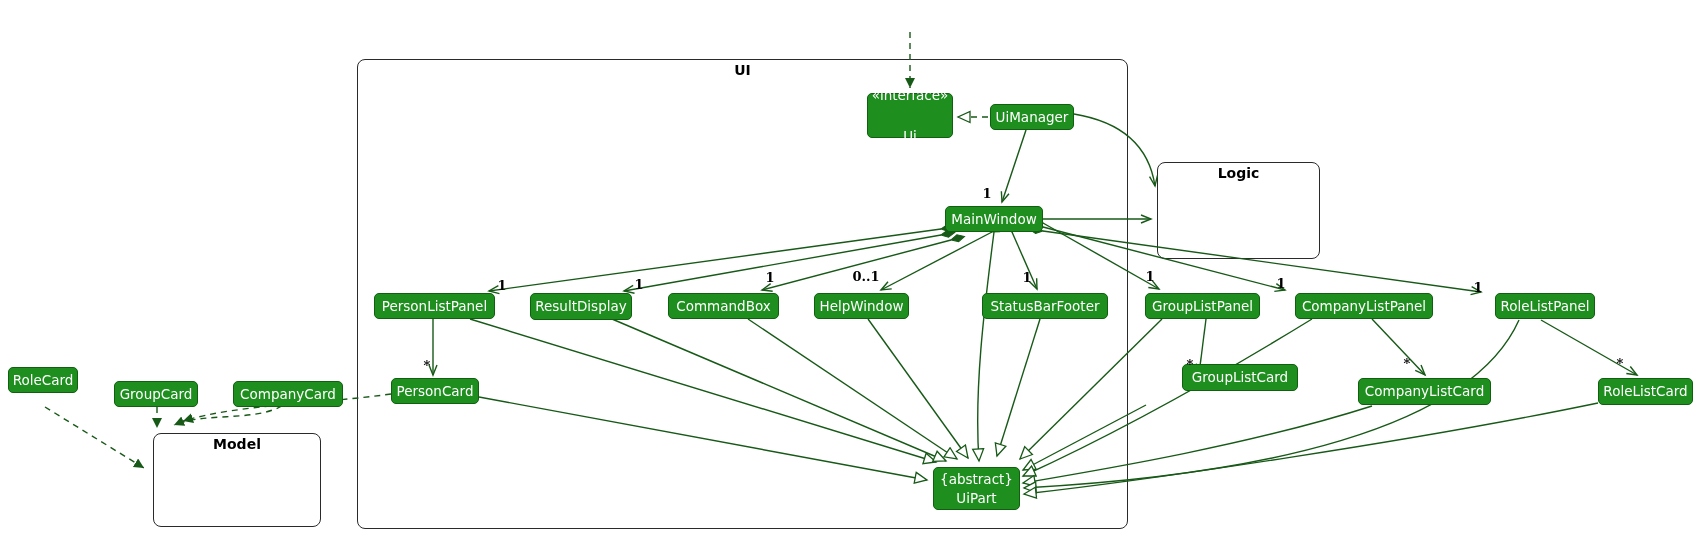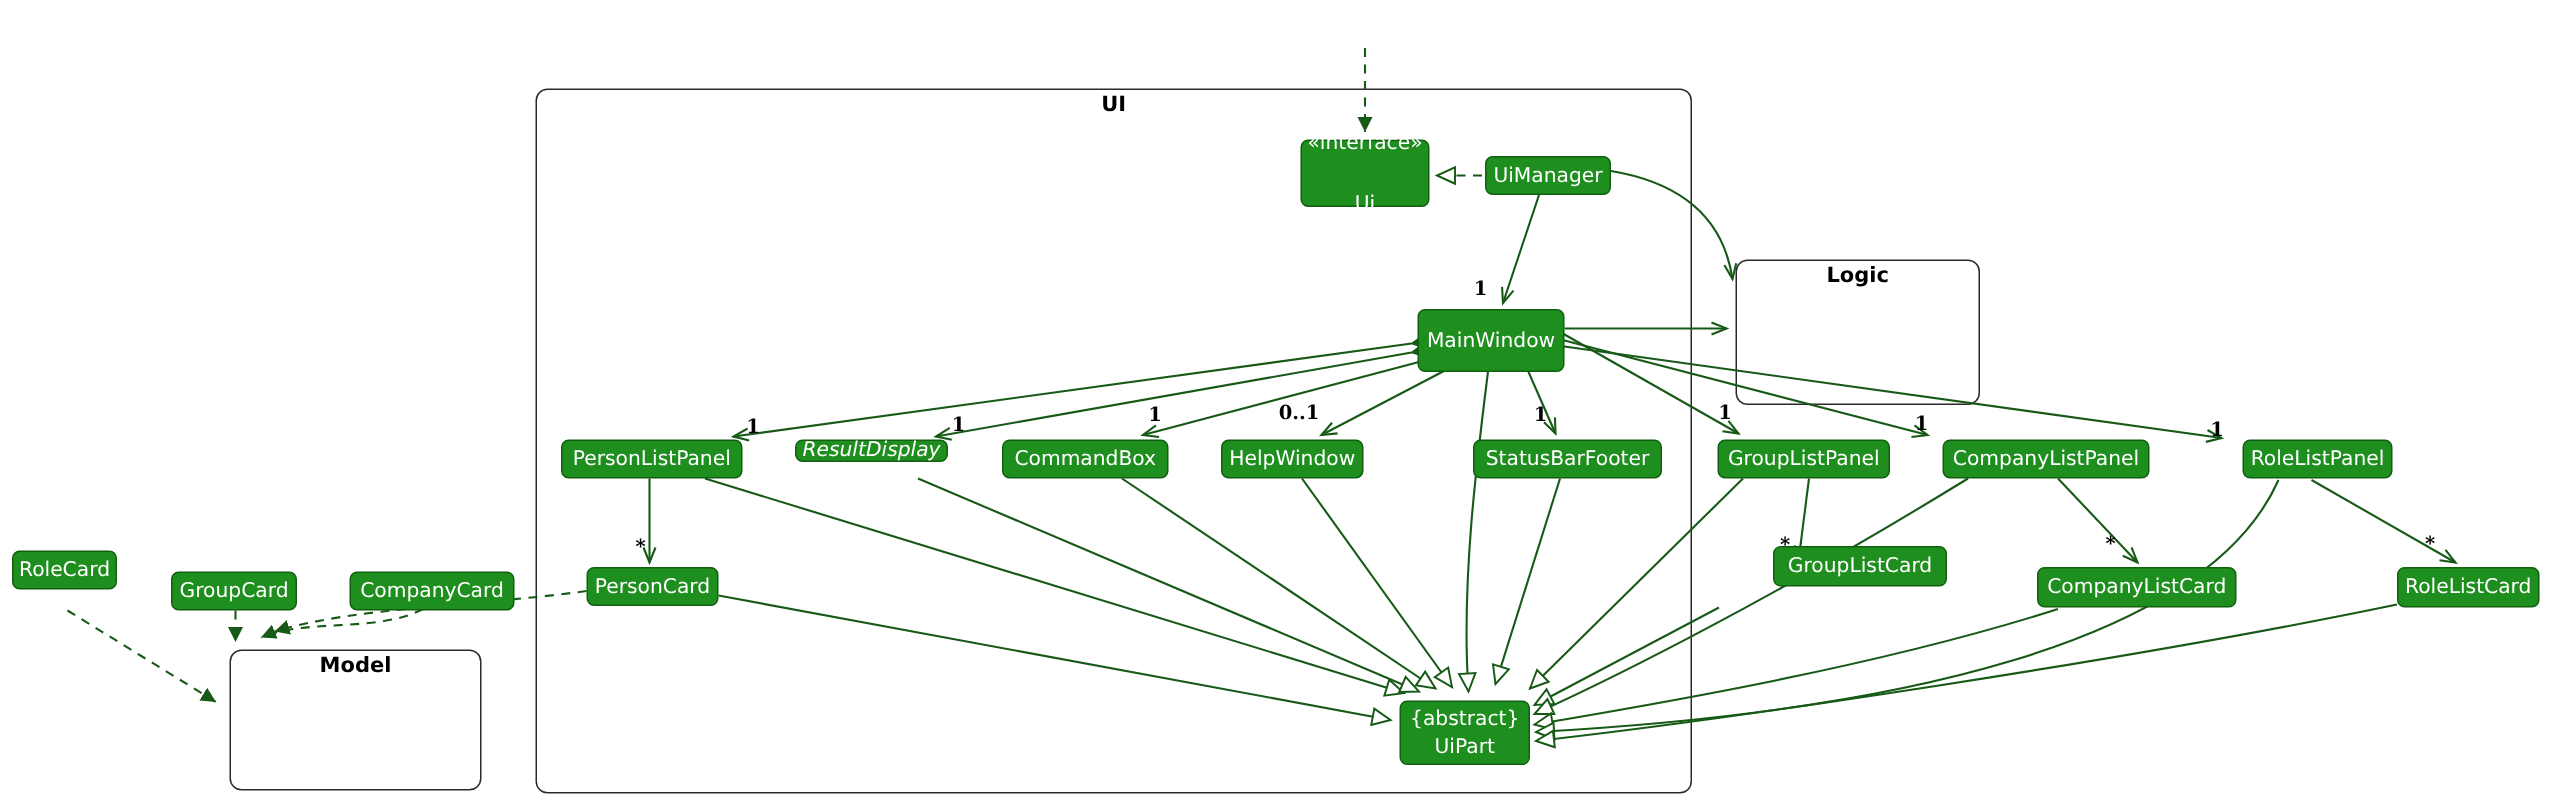--- a/index.html
+++ b/index.html
@@ -45,21 +45,21 @@
   }
 </style>
 </head>
 <body>
 
 <div id="canvas">
 
   <div class="container" style="left:357px;top:59px;width:769px;height:468px;">
     <span class="pkg-label">UI</span>
   </div>
-  <div class="container" style="left:1157px;top:162px;width:161px;height:95px;margin-top:11px;">
+  <div class="container" style="left:1157px;top:162px;width:161px;height:95px;">
     <span class="pkg-label">Logic</span>
   </div>
   <div class="container" style="left:153px;top:433px;width:166px;height:92px;">
     <span class="pkg-label">Model</span>
   </div>
 
   <svg id="edges" width="1699" height="533" viewBox="0 0 1699 533">
     <defs>
       <marker id="vee" markerWidth="14" markerHeight="12" refX="11" refY="5" orient="auto" markerUnits="userSpaceOnUse">
         <path d="M1,1 L11,5 L1,9"></path>
@@ -115,27 +115,27 @@
     <path class="edge" d="M479,397 L927,480" marker-end="url(#tri)"></path>
   </svg>
 
   <div class="node" style="left:867px;top:93px;width:86px;height:45px;gap:22px;">
     <span>«interface»</span>
     <span>Ui</span>
   </div>
   <div class="node" style="left:990px;top:104px;width:84px;height:26px;text-align:center;">
     <span>UiManager</span>
   </div>
-  <div class="node" style="left:945px;top:206px;width:98px;height:42px;align-items:center;">
+  <div class="node" style="left:945px;top:206px;width:98px;height:26px;align-items:center;">
     <span>MainWindow</span>
   </div>
   <div class="node" style="left:374px;top:293px;width:121px;height:26px;">
     <span>PersonListPanel</span>
   </div>
-  <div class="node" style="left:530px;top:293px;width:102px;height:15px;font-style:italic;">
+  <div class="node" style="left:530px;top:293px;width:102px;height:27px;">
     <span>ResultDisplay</span>
   </div>
   <div class="node" style="left:668px;top:293px;width:111px;height:26px;">
     <span>CommandBox</span>
   </div>
   <div class="node" style="left:814px;top:293px;width:95px;height:26px;">
     <span>HelpWindow</span>
   </div>
   <div class="node" style="left:982px;top:293px;width:126px;height:26px;">
     <span>StatusBarFooter</span>

